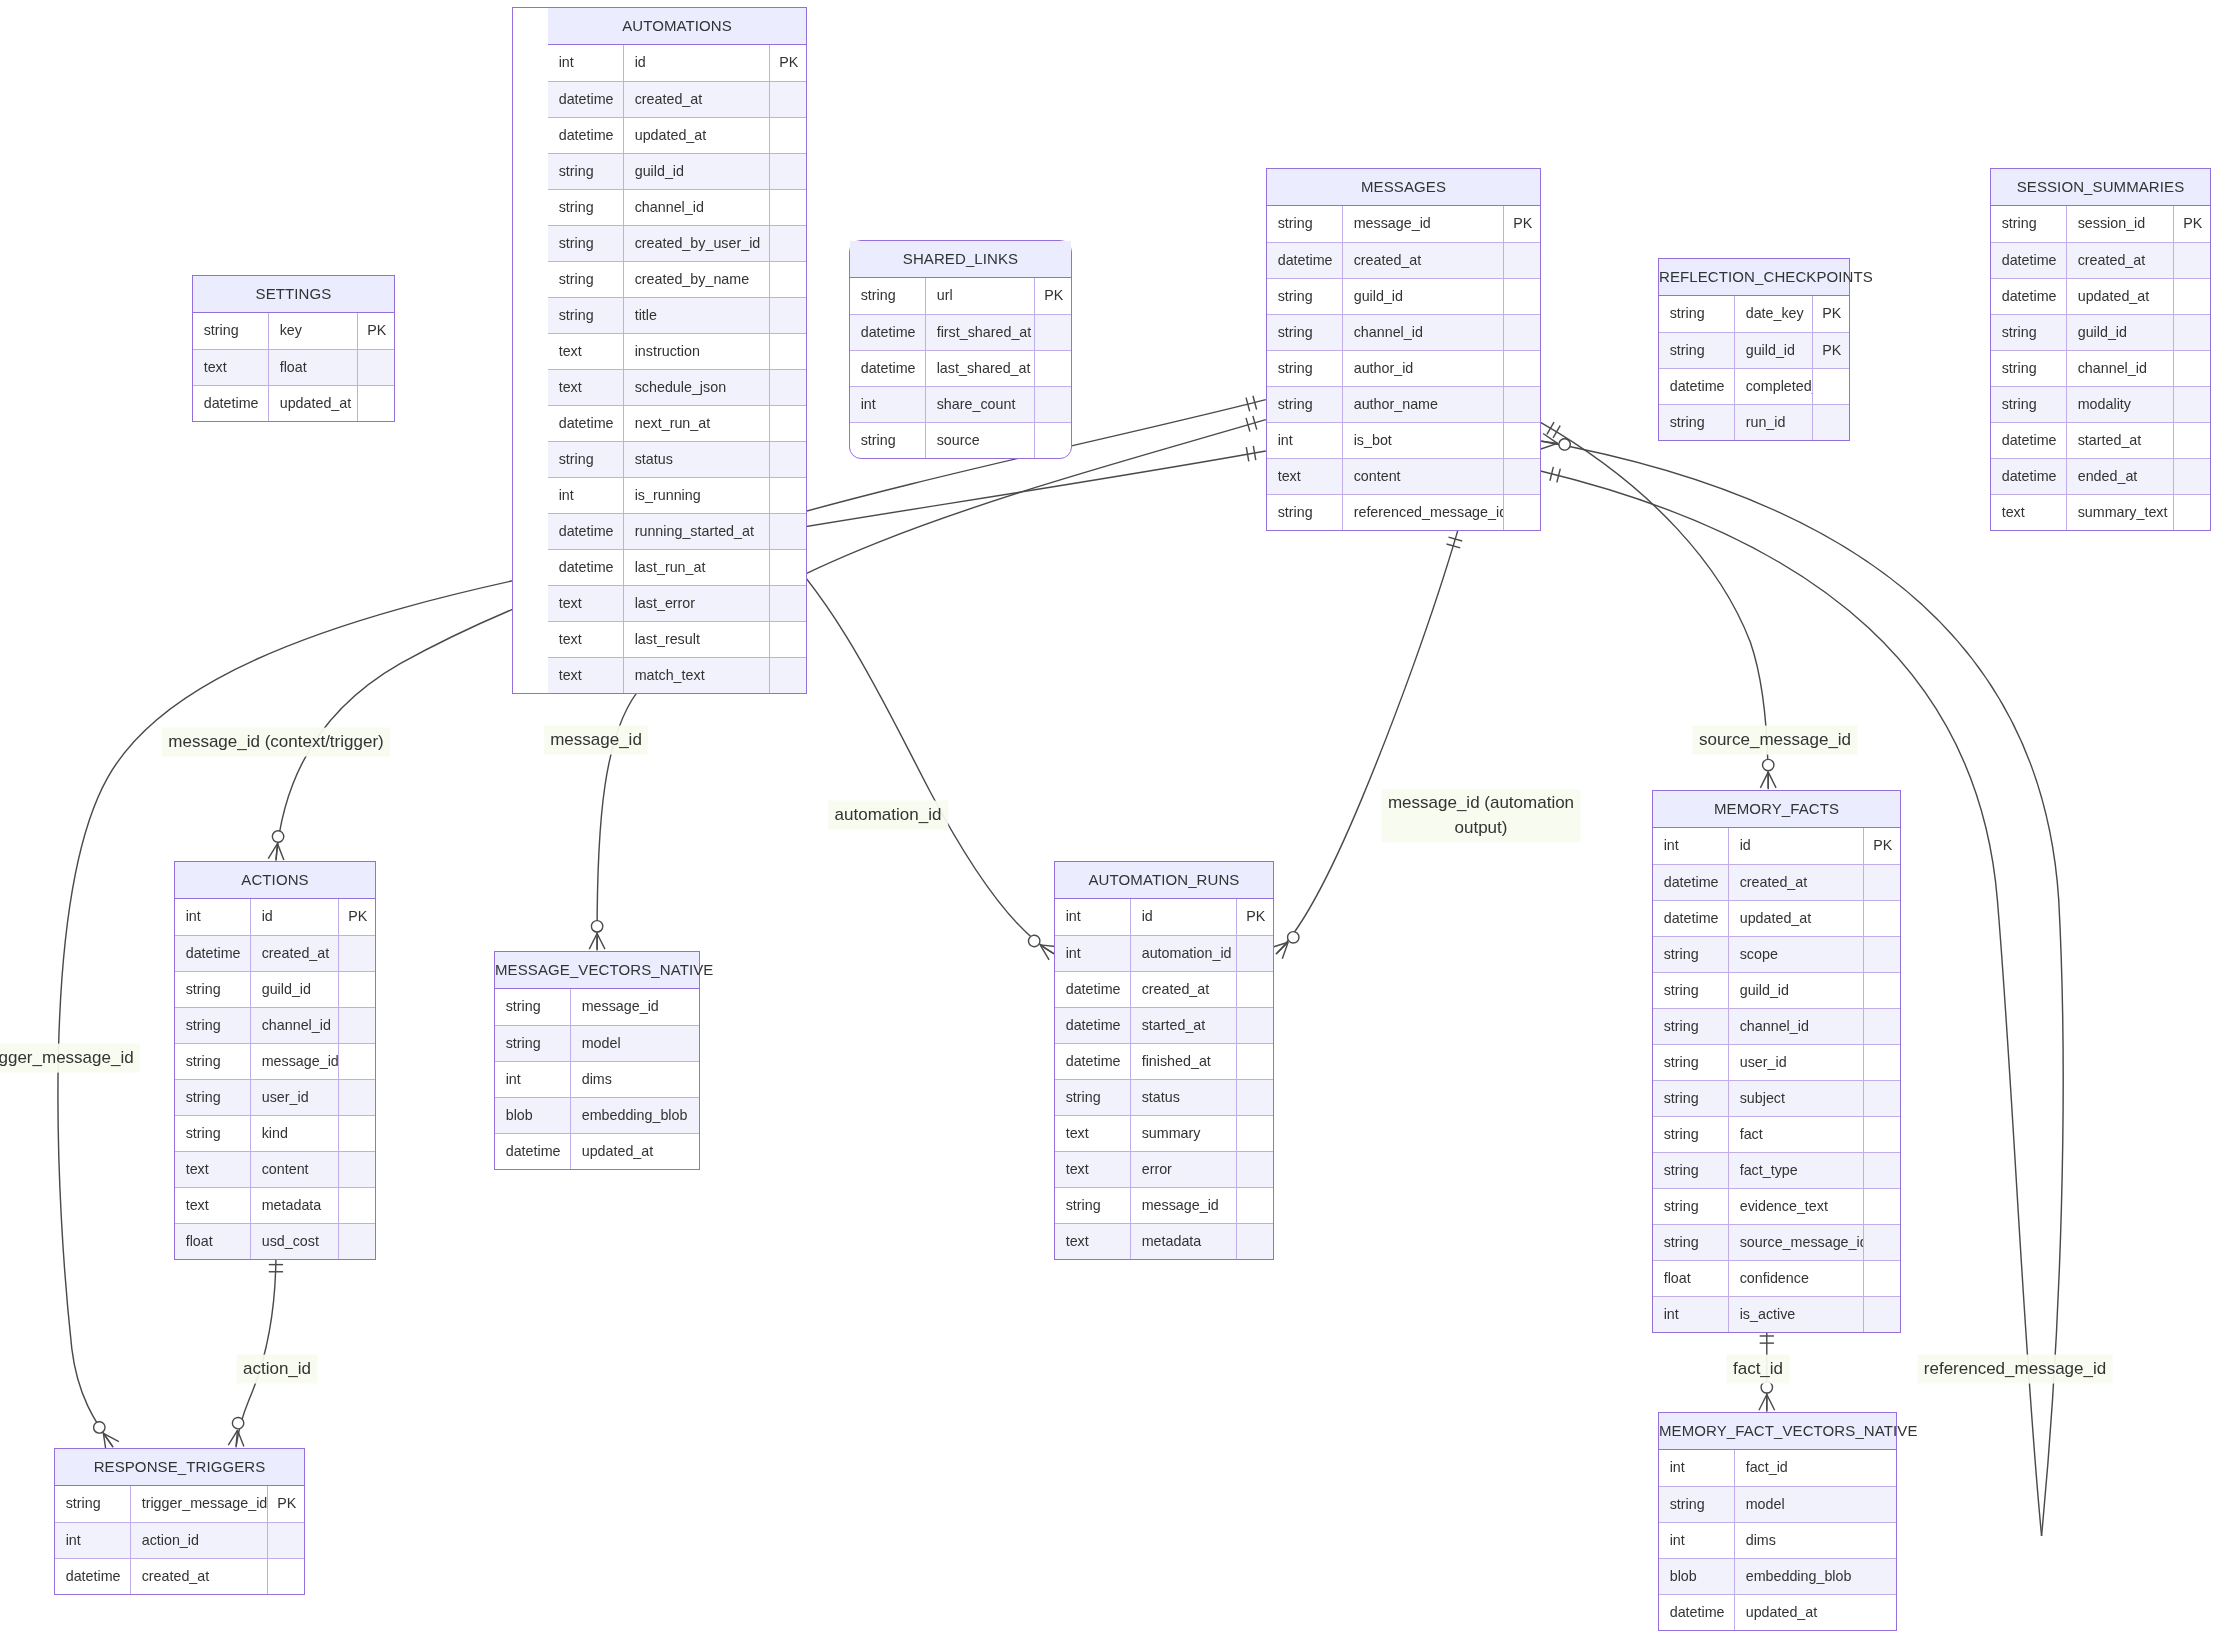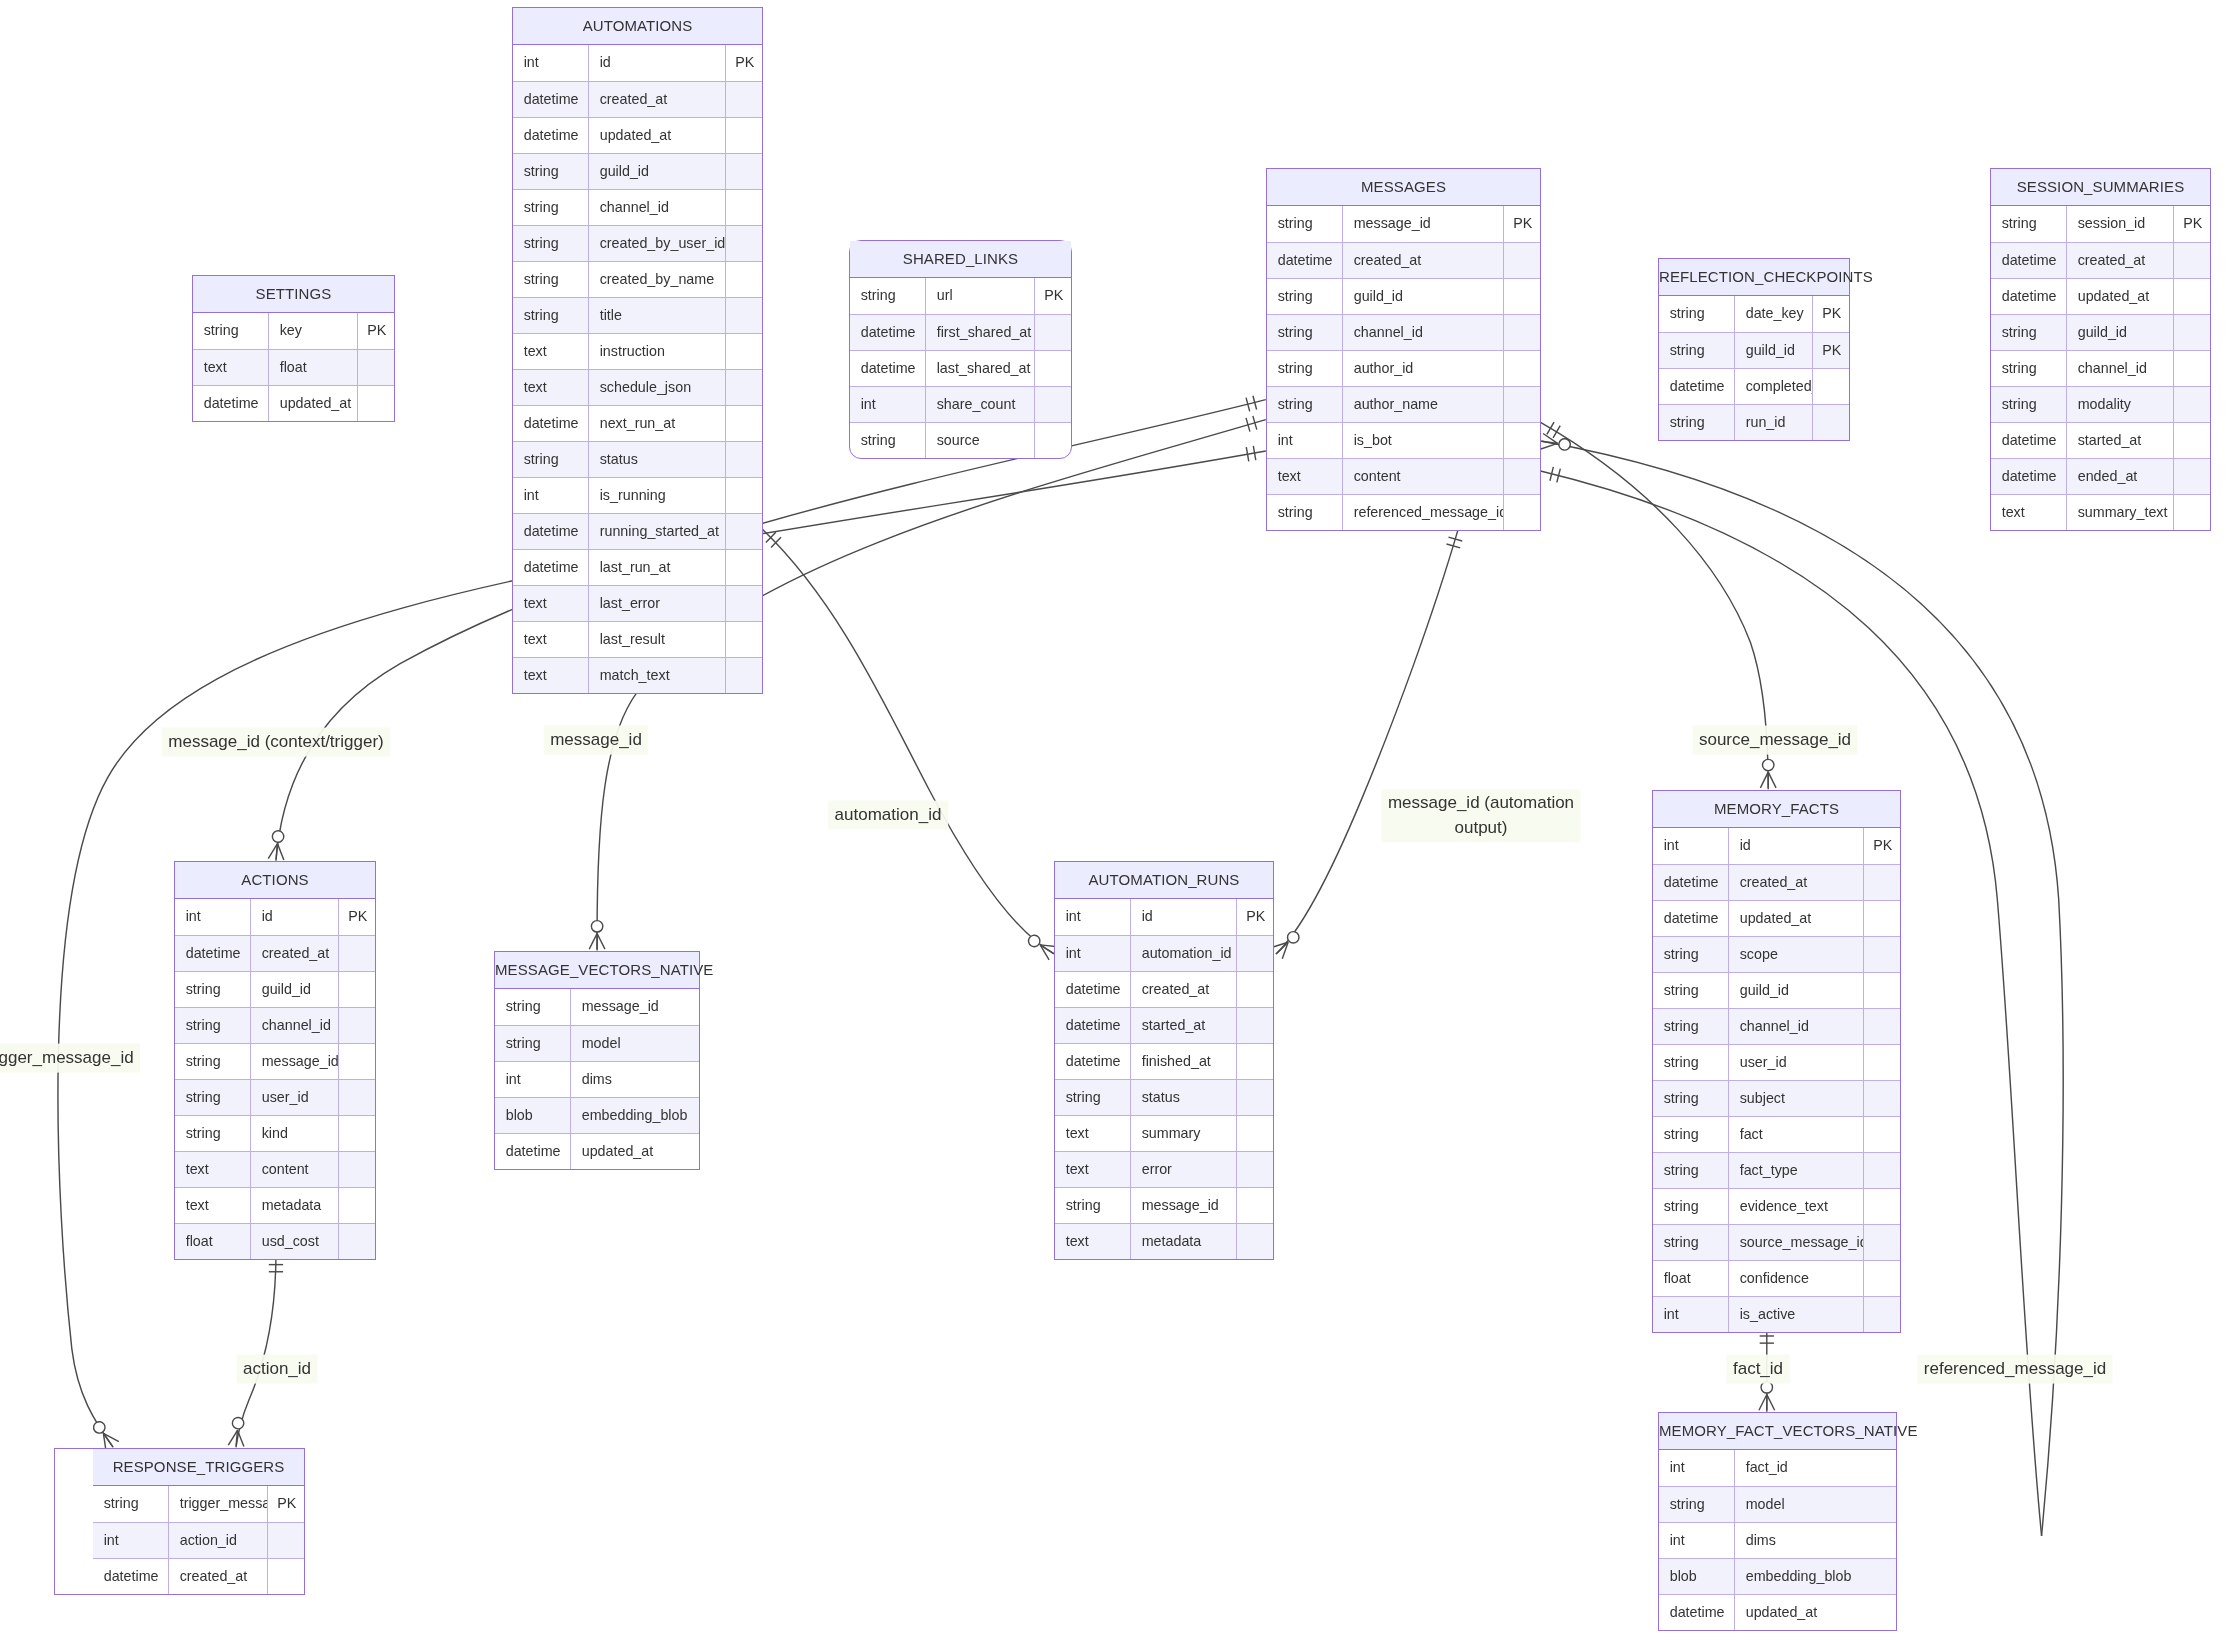--- a/index.html
+++ b/index.html
@@ -173,21 +173,21 @@
     <div class="edge-label" style="left: 276px; top: 742px;">message_id (context/trigger)</div>
     <div class="edge-label" style="left: 596px; top: 740px;">message_id</div>
     <div class="edge-label" style="left: 59px; top: 1058px;">trigger_message_id</div>
     <div class="edge-label" style="left: 888px; top: 815px;">automation_id</div>
     <div class="edge-label" style="left: 1481px; top: 780px; margin-top: 36px;">message_id (automation
 output)</div>
     <div class="edge-label" style="left: 1775px; top: 740px;">source_message_id</div>
     <div class="edge-label" style="left: 2015px; top: 1369px;">referenced_message_id</div>
     <div class="edge-label" style="left: 277px; top: 1369px;">action_id</div>
     <div class="edge-label" style="left: 1758px; top: 1369px;">fact_id</div>
-    <div class="entity pkcol" style="left: 512px; top: 7.1px; width: 251px;">
+    <div class="entity pkcol" style="left: 512px; top: 7.1px; width: 295px; padding-left: 35px;">
       <div class="e-title">AUTOMATIONS</div>
       <div class="e-row">
         <div class="c-type">int</div>
         <div class="c-name">id</div>
         <div class="c-key">PK</div>
       </div>
       <div class="e-row alt">
         <div class="c-type">datetime</div>
         <div class="c-name">created_at</div>
         <div class="c-key"></div>
@@ -633,21 +633,21 @@
         <div class="c-type">float</div>
         <div class="c-name">confidence</div>
         <div class="c-key"></div>
       </div>
       <div class="e-row alt">
         <div class="c-type">int</div>
         <div class="c-name">is_active</div>
         <div class="c-key"></div>
       </div>
     </div>
-    <div class="entity pkcol" style="left: 54px; top: 1448px; width: 251px; padding-left: 38px;">
+    <div class="entity pkcol" style="left: 54px; top: 1448px; width: 251px;">
       <div class="e-title">RESPONSE_TRIGGERS</div>
       <div class="e-row">
         <div class="c-type">string</div>
         <div class="c-name">trigger_message_id</div>
         <div class="c-key">PK</div>
       </div>
       <div class="e-row alt">
         <div class="c-type">int</div>
         <div class="c-name">action_id</div>
         <div class="c-key"></div>

